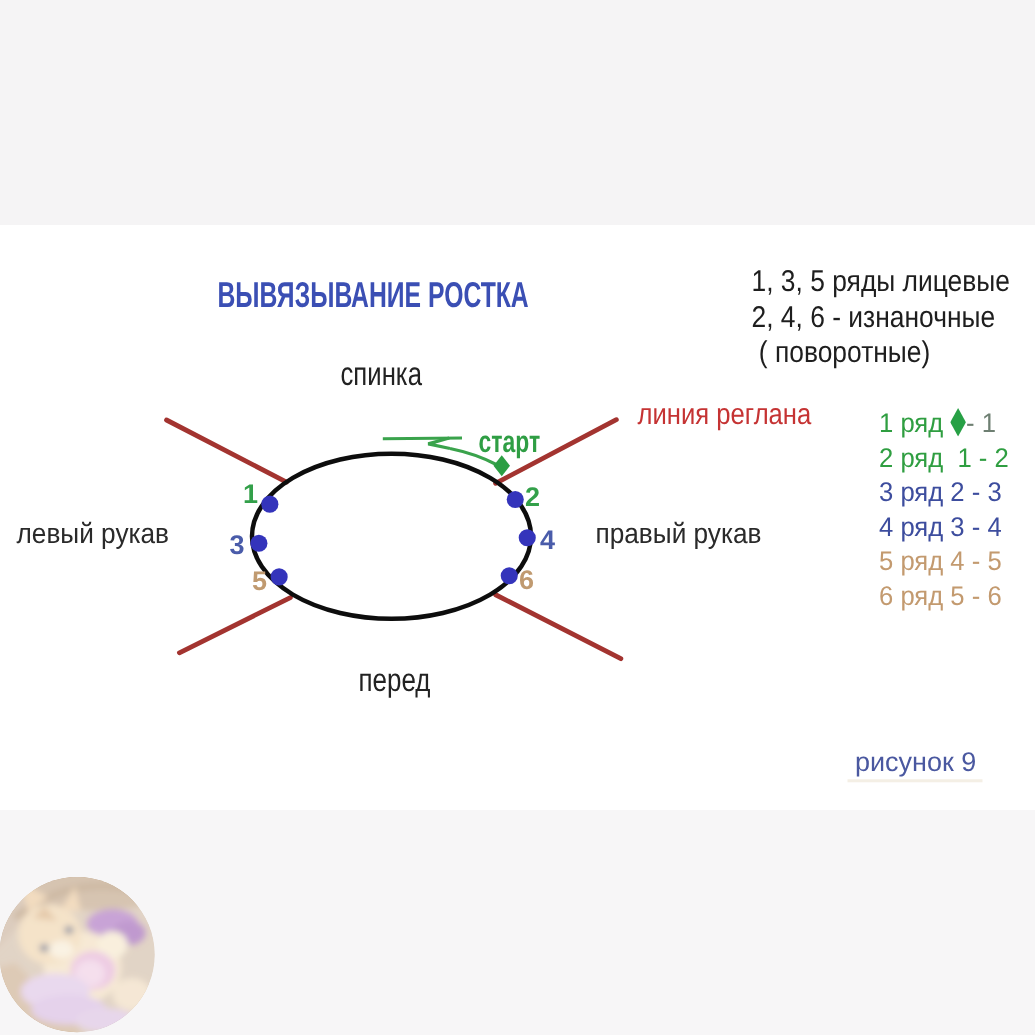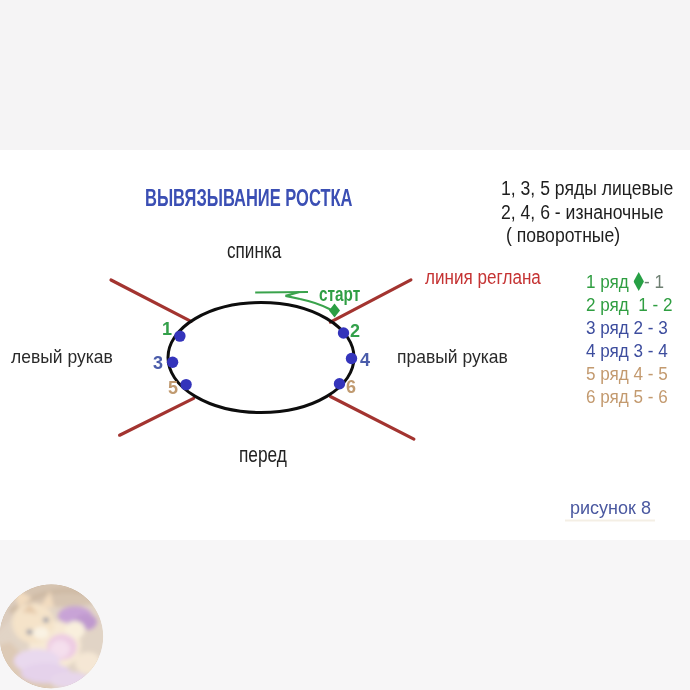--- a/index.html
+++ b/index.html
@@ -106,21 +106,21 @@
 
 <div class="t title">ВЫВЯЗЫВАНИЕ РОСТКА</div>
 <div class="t spinka">спинка</div>
 <div class="t block">1, 3, 5 ряды лицевые
 2, 4, 6 - изнаночные
  ( поворотные)</div>
 <div class="t liniya">линия реглана</div>
 <div class="t levy">левый рукав</div>
 <div class="t pravy">правый рукав</div>
 <div class="t pered">перед</div>
-<div class="t risunok">рисунок 8</div>
+<div class="t risunok">рисунок 9</div>
 <div class="t start">старт</div>
 <div class="t legend">
   <div class="lg">1 ряд <svg width="11" height="19" viewBox="0 0 11 19" style="vertical-align:-3px">
           <path d="M5.5,0 L11,9.5 L5.5,19 L0,9.5 Z" fill="#27a045"></path>
         </svg><span style="color:#6e7f72">- 1</span></div>
   <div class="lg">2 ряд&nbsp; 1 - 2</div>
   <div class="lb">3 ряд 2 - 3</div>
   <div class="lb">4 ряд 3 - 4</div>
   <div class="lt">5 ряд 4 - 5</div>
   <div class="lt">6 ряд 5 - 6</div>

